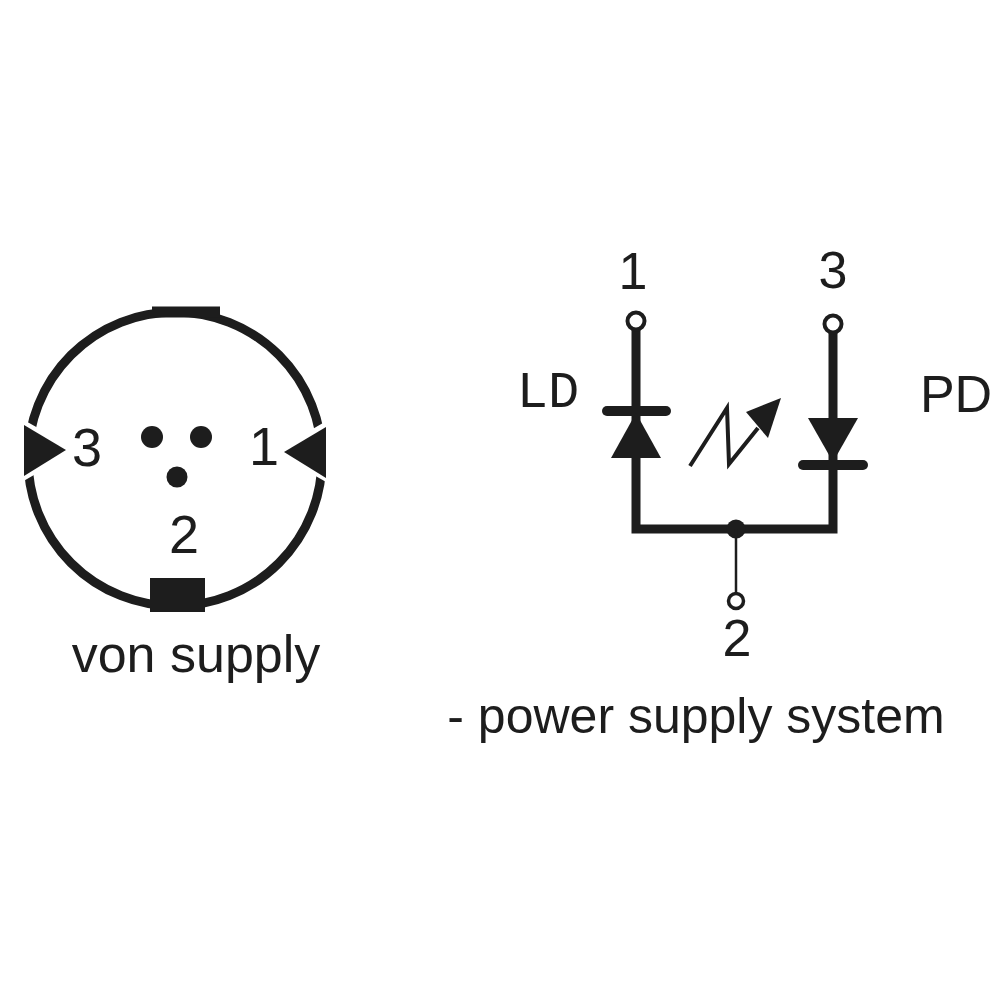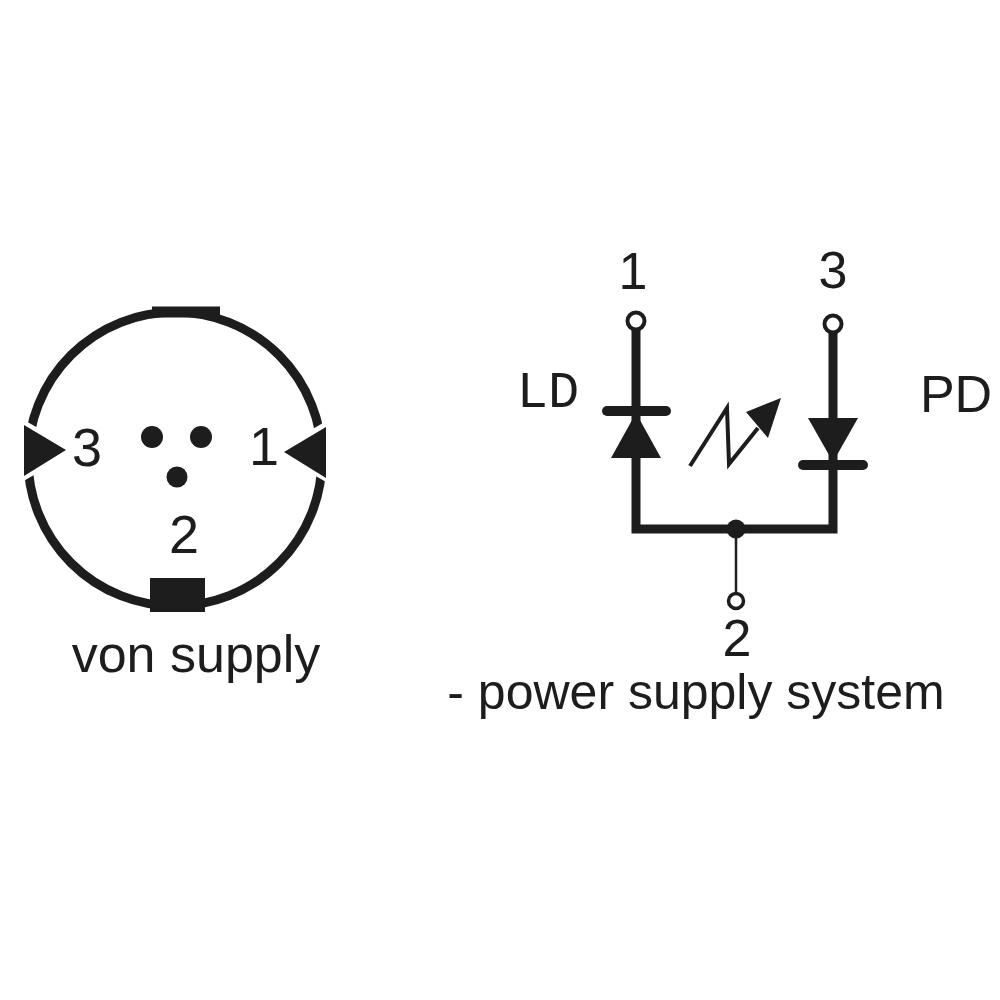--- a/index.html
+++ b/index.html
@@ -82,15 +82,15 @@
   <div class="lbl pin-big" style="left:87px; top:447px;">3</div>
   <div class="lbl pin-big" style="left:264px; top:446px;">1</div>
   <div class="lbl pin-big" style="left:184px; top:534px;">2</div>
   <div class="lbl" style="left:196px; top:654px;">von supply</div>
 
   <div class="lbl" style="left:633px; top:271px;">1</div>
   <div class="lbl" style="left:833px; top:270px;">3</div>
   <div class="lbl" style="left:737px; top:638px;">2</div>
   <div class="lbl" style="left:548px; top:394px;font-family:Liberation Mono, monospace;">LD</div>
   <div class="lbl" style="left:908px; top:394px;margin-left:48px;">PD</div>
-  <div class="lbl caption" style="left:696px; top:692px;">- power supply system</div>
+  <div class="lbl caption" style="left:696px; top:716px;">- power supply system</div>
 
 </div>
 
 </body></html>

